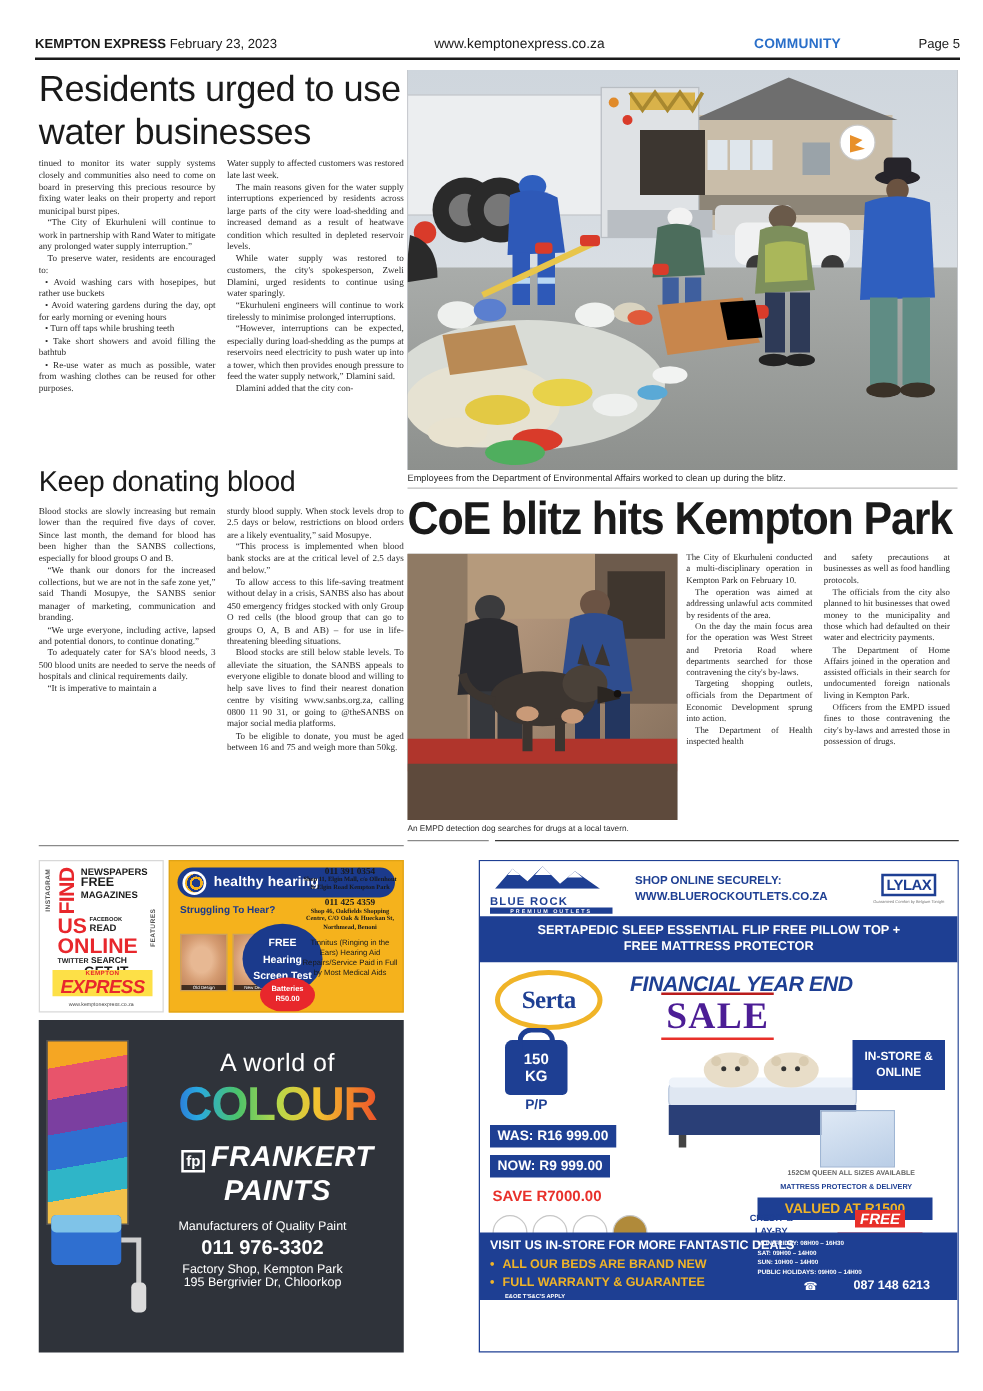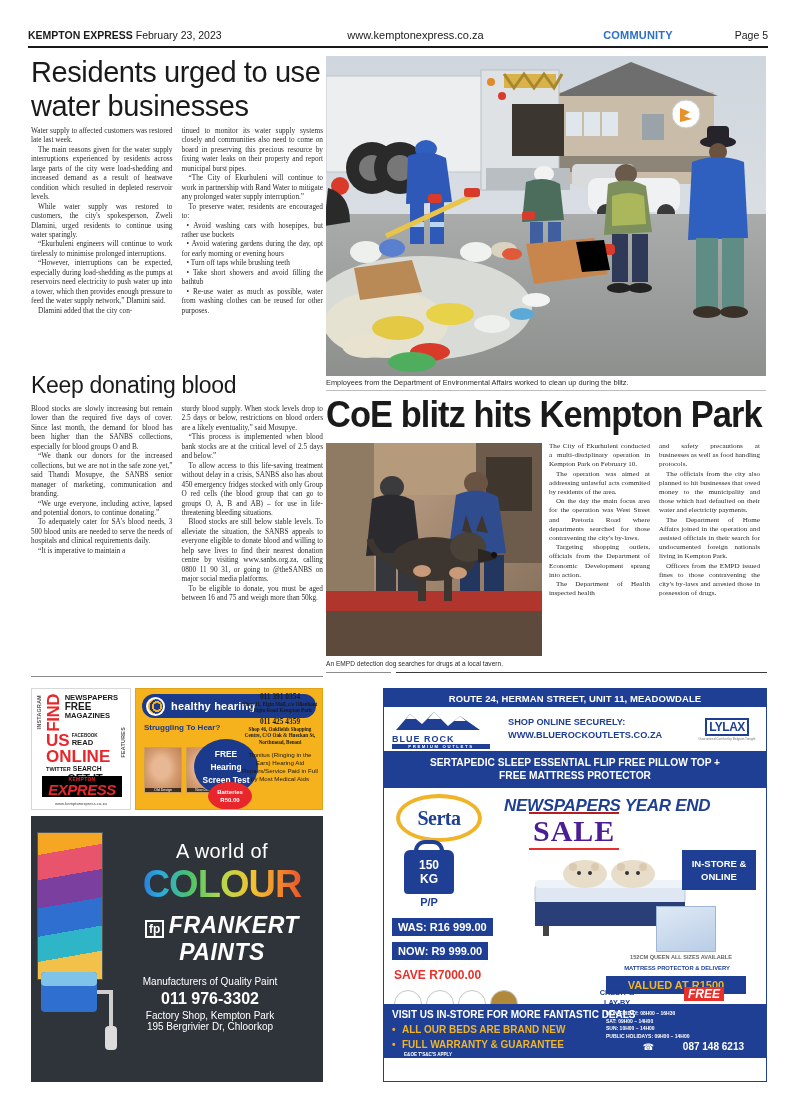--- a/index.html
+++ b/index.html
@@ -90,21 +90,21 @@
   .ad-findus { left:31px; top:688px; width:100px; height:122px; background:#fff; border:1px solid #d8d8d8; }
   .fu-inner { position:relative; width:100%; height:100%; padding:3px; }
   .fu-vert {
     position:absolute; writing-mode:vertical-rl; transform:rotate(180deg);
     font-size:5.3px; font-weight:700; color:#555; letter-spacing:.3px;
   }
   .fu-row { display:flex; align-items:center; }
   .fu-big { color:#e8272c; font-weight:700; line-height:.92; }
   .fu-blk { color:#1a1a1a; font-weight:700; line-height:1; }
   .ke-logo {
-    margin-top:20px; background:#000000; text-align:center;
+    margin-top:20px; background:#fde047; text-align:center;
   }
   .ke-logo .kk { font-size:5px; font-weight:700; color:#e8272c; letter-spacing:.3px;}
   .ke-logo .ee { font-size:15px; font-weight:700; color:#e8272c; font-style:italic; line-height:15px; letter-spacing:-.5px;}
   .ke-url { font-size:4.2px; color:#444; text-align:center; }
 
   
   .ad-hear { left:135px; top:688px; width:188px; height:122px; background:#f5b21c; border:1px solid #e0a316; }
   .hh-pill {
     margin:5px 6px 0 6px; height:24px; border-radius:12px; background:#1b3a8c;
     display:flex; align-items:center; padding-left:4px; color:#fff;
@@ -233,36 +233,36 @@
     </div>
     <div class="mh-center">www.kemptonexpress.co.za</div>
     <div class="mh-comm">COMMUNITY</div>
     <div class="mh-page">Page 5</div>
   </div>
   <div class="rule-top"></div>
 
   <div class="art1-head">Residents urged to use water businesses</div>
   <div class="col-wrap" id="art1-cols">
     <div class="bodycol">
-        <p class="noind">Water supply to affected customers was restored late last week.</p>
-        <p>The main reasons given for the water supply interruptions experienced by residents across large parts of the city were load-shedding and increased demand as a result of heatwave condition which resulted in depleted reservoir levels.</p>
-        <p>While water supply was restored to customers, the city's spokesperson, Zweli Dlamini, urged residents to continue using water sparingly.</p>
-        <p>“Ekurhuleni engineers will continue to work tirelessly to minimise prolonged interruptions.</p>
-        <p>“However, interruptions can be expected, especially during load-shedding as the pumps at reservoirs need electricity to push water up into a tower, which then provides enough pressure to feed the water supply network,” Dlamini said.</p>
-        <p>Dlamini added that the city con-</p>
-      </div>
-    <div class="bodycol">
         <p class="noind">tinued to monitor its water supply systems closely and communities also need to come on board in preserving this precious resource by fixing water leaks on their property and report municipal burst pipes.</p>
         <p>“The City of Ekurhuleni will continue to work in partnership with Rand Water to mitigate any prolonged water supply interruption.”</p>
         <p>To preserve water, residents are encouraged to:</p>
         <p class="bul">• Avoid washing cars with hosepipes, but rather use buckets</p>
         <p class="bul">• Avoid watering gardens during the day, opt for early morning or evening hours</p>
         <p class="bul">• Turn off taps while brushing teeth</p>
         <p class="bul">• Take short showers and avoid filling the bathtub</p>
         <p class="bul">• Re-use water as much as possible, water from washing clothes can be reused for other purposes.</p>
+      </div>
+    <div class="bodycol">
+        <p class="noind">Water supply to affected customers was restored late last week.</p>
+        <p>The main reasons given for the water supply interruptions experienced by residents across large parts of the city were load-shedding and increased demand as a result of heatwave condition which resulted in depleted reservoir levels.</p>
+        <p>While water supply was restored to customers, the city's spokesperson, Zweli Dlamini, urged residents to continue using water sparingly.</p>
+        <p>“Ekurhuleni engineers will continue to work tirelessly to minimise prolonged interruptions.</p>
+        <p>“However, interruptions can be expected, especially during load-shedding as the pumps at reservoirs need electricity to push water up into a tower, which then provides enough pressure to feed the water supply network,” Dlamini said.</p>
+        <p>Dlamini added that the city con-</p>
       </div>
   </div>
 
   <div class="art2-head">Keep donating blood</div>
   <div class="col-wrap" id="art2-cols">
     <div class="bodycol">
         <p class="noind">Blood stocks are slowly increasing but remain lower than the required five days of cover. Since last month, the demand for blood has been higher than the SANBS collections, especially for blood groups O and B.</p>
         <p>“We thank our donors for the increased collections, but we are not in the safe zone yet,” said Thandi Mosupye, the SANBS senior manager of marketing, communication and branding.</p>
         <p>“We urge everyone, including active, lapsed and potential donors, to continue donating.”</p>
         <p>To adequately cater for SA's blood needs, 3 500 blood units are needed to serve the needs of hospitals and clinical requirements daily.</p>
@@ -529,21 +529,20 @@
     </div>
     <div class="fp-sub">
       <div class="fp-mn">Manufacturers of Quality Paint</div>
       <div class="fp-tel">011 976-3302</div>
       <div class="fp-a1">Factory Shop, Kempton Park</div>
       <div class="fp-a2">195 Bergrivier Dr, Chloorkop</div>
     </div>
   </div>
 
   <div class="ad ad-rock">
-    <div class="br-bar br-route">ROUTE 24, HERMAN STREET, UNIT 11, MEADOWDALE</div>
 
     <div class="br-mid">
       <div class="br-logo">
         <svg class="br-mtn" viewBox="0 0 92 20">
           <polygon points="4,20 18,4 30,14 42,2 56,16 68,6 88,20" fill="#1e3f93"></polygon>
           <polygon points="18,4 24,9 14,9" fill="#fff"></polygon>
           <polygon points="42,2 49,9 36,9" fill="#fff"></polygon>
           <polygon points="68,6 74,11 62,11" fill="#fff"></polygon>
         </svg>
         <div class="br-name">BLUE ROCK</div>
@@ -573,21 +572,21 @@
         <span>KG</span>
       </div>
       <div class="pp">P/P</div>
       <div class="price-box" style="top:130px;">WAS: R16 999.00</div>
       <div class="price-box" style="top:154px;">NOW: R9 999.00</div>
       <div class="save">
         <span>SAVE</span>
         <span>R7000.00</span>
       </div>
 
-      <div class="fy-end">NEWSPAPERS YEAR END</div>
+      <div class="fy-end">FINANCIAL YEAR END</div>
       <div class="sale">SALE</div>
 
       <svg class="bed" viewBox="0 0 175 86">
         <rect x="6" y="30" width="150" height="20" rx="5" fill="#dfe7f2" stroke="#b8c6dc"></rect>
         <rect x="6" y="48" width="150" height="24" fill="#2a3f77"></rect>
         <rect x="6" y="26" width="150" height="8" rx="4" fill="#eef3fa"></rect>
         <rect x="14" y="72" width="6" height="10" fill="#444"></rect>
         <rect x="142" y="72" width="6" height="10" fill="#444"></rect>
         <ellipse cx="56" cy="20" rx="22" ry="14" fill="#e8ddc8"></ellipse>
         <circle cx="44" cy="13" r="4" fill="#d9cbb0"></circle>

